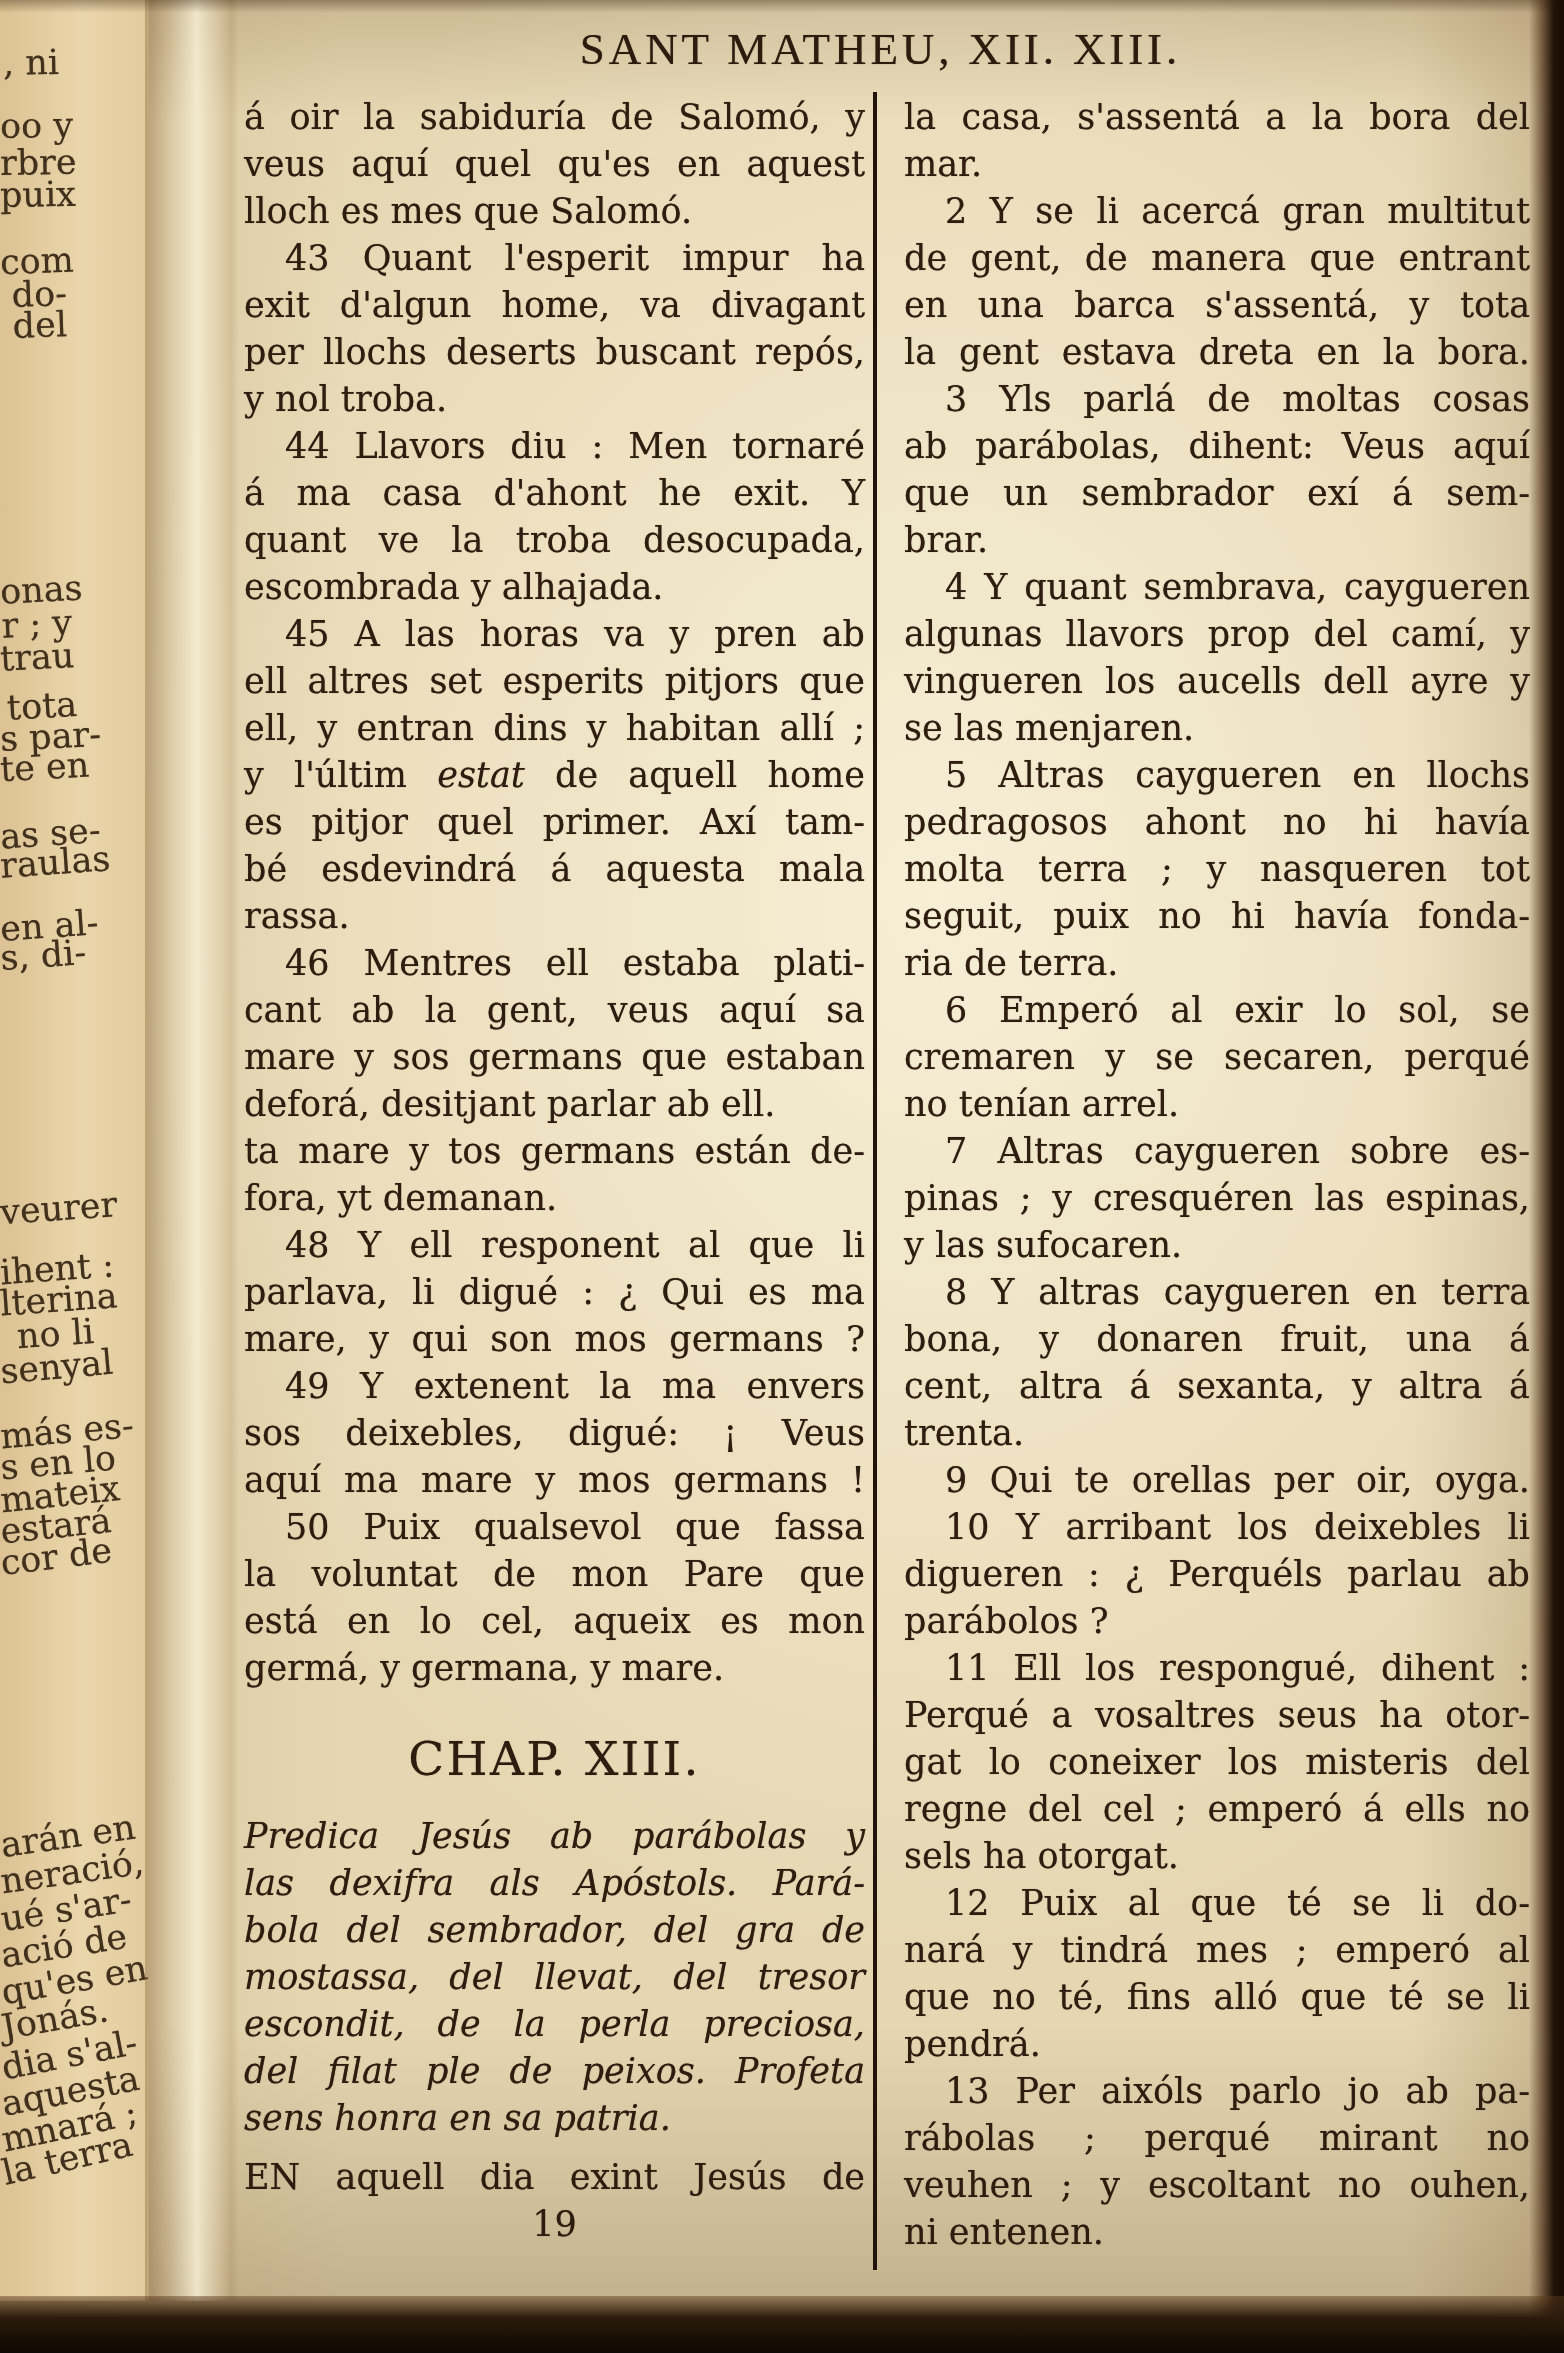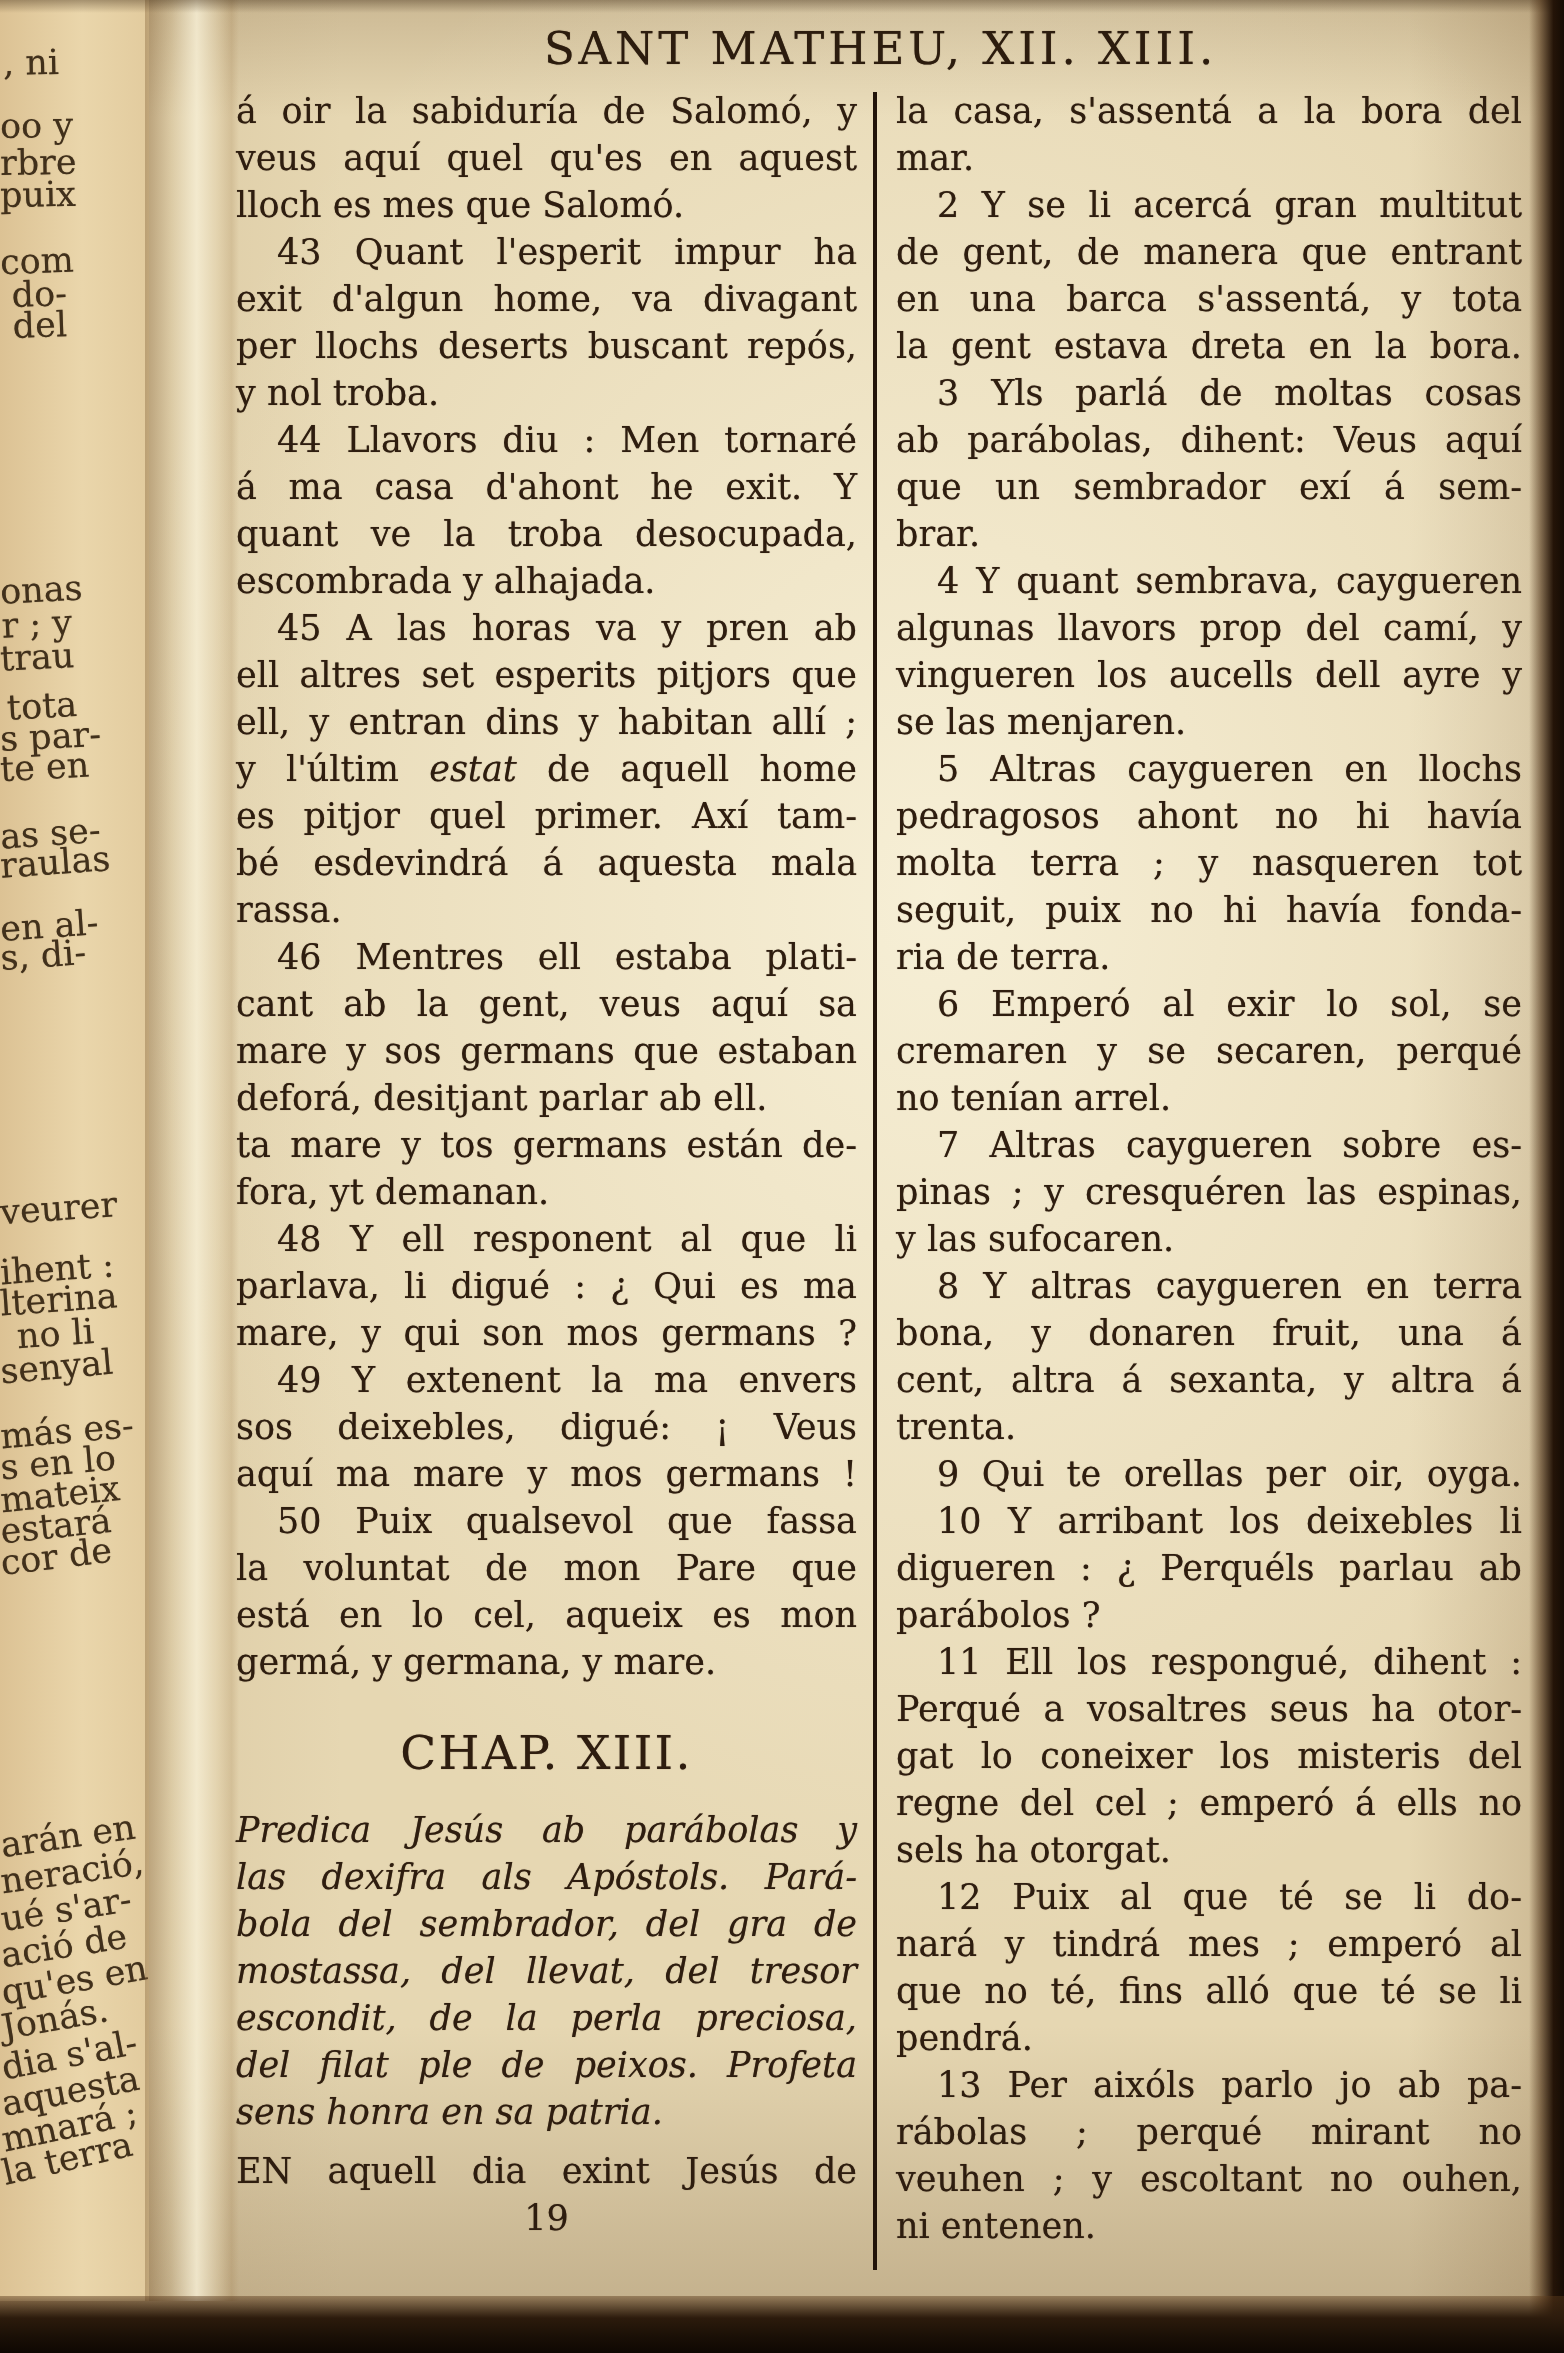--- a/index.html
+++ b/index.html
@@ -16,22 +16,22 @@
   .prev-strip{position:absolute;left:0;top:0;width:149px;height:2301px;
     background:linear-gradient(to right,#dcc294,#ead6ab 55%,#e2cb9e 100%);}
   .gutter{position:absolute;left:145px;top:0;width:94px;height:2301px;
     background:linear-gradient(to right, rgba(125,90,48,0.38), rgba(214,196,158,0.25) 28%, rgba(246,238,212,0.85) 55%, rgba(228,212,176,0.4) 78%, rgba(150,112,62,0.18) 92%, rgba(150,112,62,0));}
   .fragment{position:absolute;left:0;text-align:right;height:47px;line-height:47px;
     font-size:35px;color:#41301b;white-space:nowrap;transform-origin:right center;
     text-shadow:0 0 0.8px rgba(60,42,22,0.5);}
   
   .running-header{position:absolute;left:235px;top:20.3px;width:1291px;height:58px;line-height:58px;
     text-align:center;font-size:45px;letter-spacing:3.9px;color:#2c1c0e;
-    text-shadow:0 0 0.8px rgba(44,28,14,0.75);}
-  .col{position:absolute;top:88px;color:#2e1d0f;}
+    text-shadow:0 0 0.8px rgba(44,28,14,0.75);font-family:Liberation Serif, serif;}
+  .col{position:absolute;top:94px;color:#2e1d0f;margin-left:8px;}
   .col-left{left:236px;width:621px;}
   .col-right{left:896px;width:626px;}
   .divider{position:absolute;left:873px;top:92px;width:3.9px;height:2178px;
     background:linear-gradient(to bottom, rgba(34,20,8,0.55), #22140a 4%, #1d110а 60%, #22140a 92%, rgba(34,20,8,0.4));
     background-color:#22140a;}
   .line{height:47px;line-height:47px;font-size:35px;
     text-align:justify;text-align-last:justify;
     text-shadow:0 0 0.8px rgba(46,29,15,0.65);white-space:nowrap;}
   .line.noj{text-align:right;text-align-last:left;}
   .line.indent{padding-left:41px;}

